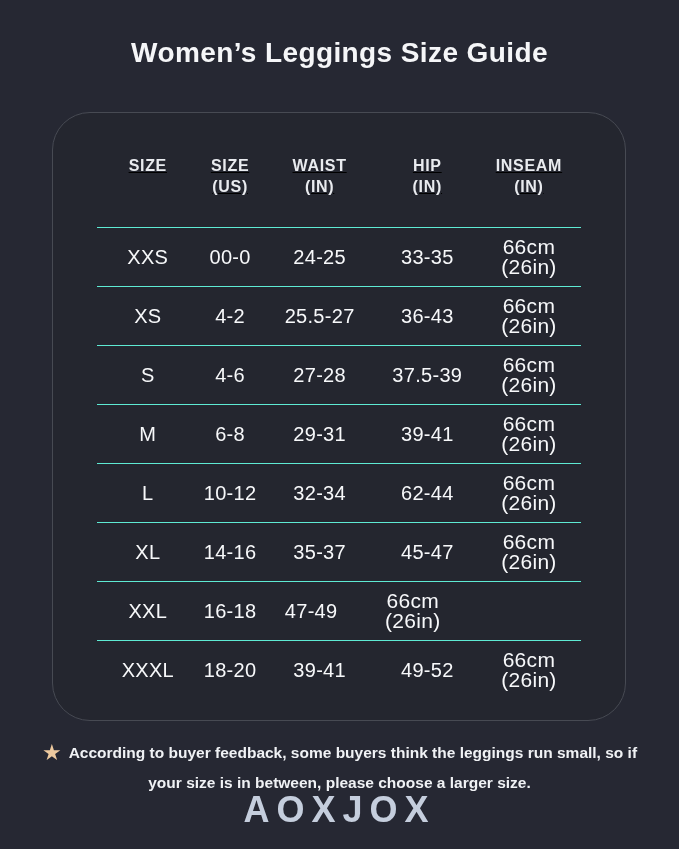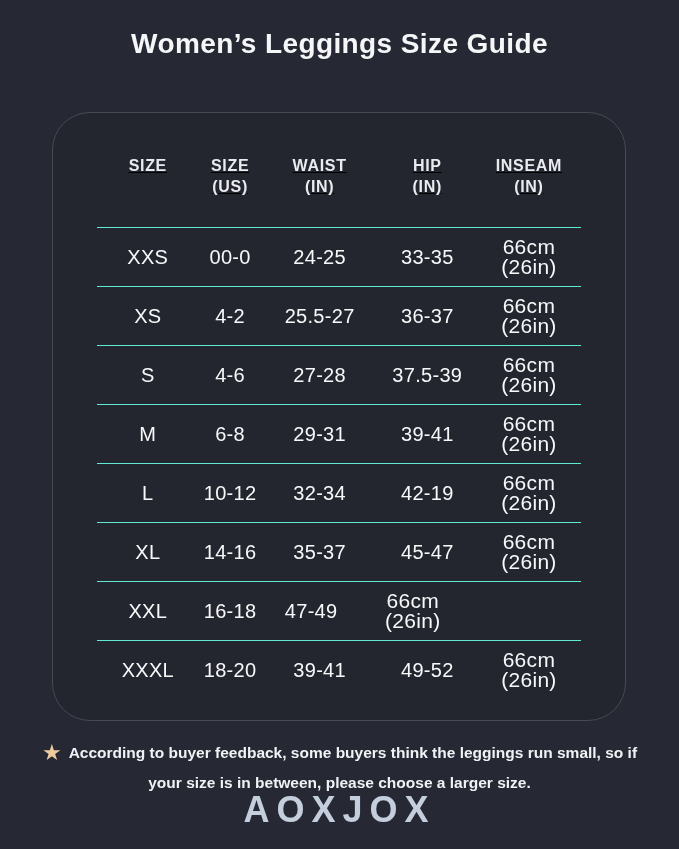--- a/index.html
+++ b/index.html
@@ -7,21 +7,21 @@
     position: relative;
     width: 679px;
     height: 849px;
     background: #262833;
     font-family: "Liberation Sans", "DejaVu Sans", sans-serif;
     overflow: hidden;
     margin: 0 auto;
   }
   .title {
     position: absolute;
-    top: 28px;
+    top: 37px;
     left: 0;
     width: 100%;
     margin: 0;
     text-align: center;
     font-size: 28px;
     font-weight: bold;
     letter-spacing: 0.4px;
     color: #f5f6f8;
   }
   .panel {
@@ -144,21 +144,21 @@
       <div class="cell c4 td inseam">
         <span>66cm</span>
         <span>(26in)</span>
       </div>
     </div>
 
     <div class="trow">
       <div class="cell c0 td">XS</div>
       <div class="cell c1 td">4-2</div>
       <div class="cell c2 td">25.5-27</div>
-      <div class="cell c3 td">36-37</div>
+      <div class="cell c3 td">36-43</div>
       <div class="cell c4 td inseam">
         <span>66cm</span>
         <span>(26in)</span>
       </div>
     </div>
 
     <div class="trow">
       <div class="cell c0 td">S</div>
       <div class="cell c1 td">4-6</div>
       <div class="cell c2 td">27-28</div>
@@ -177,21 +177,21 @@
       <div class="cell c4 td inseam">
         <span>66cm</span>
         <span>(26in)</span>
       </div>
     </div>
 
     <div class="trow">
       <div class="cell c0 td">L</div>
       <div class="cell c1 td">10-12</div>
       <div class="cell c2 td">32-34</div>
-      <div class="cell c3 td">42-19</div>
+      <div class="cell c3 td">62-44</div>
       <div class="cell c4 td inseam">
         <span>66cm</span>
         <span>(26in)</span>
       </div>
     </div>
 
     <div class="trow">
       <div class="cell c0 td">XL</div>
       <div class="cell c1 td">14-16</div>
       <div class="cell c2 td">35-37</div>

